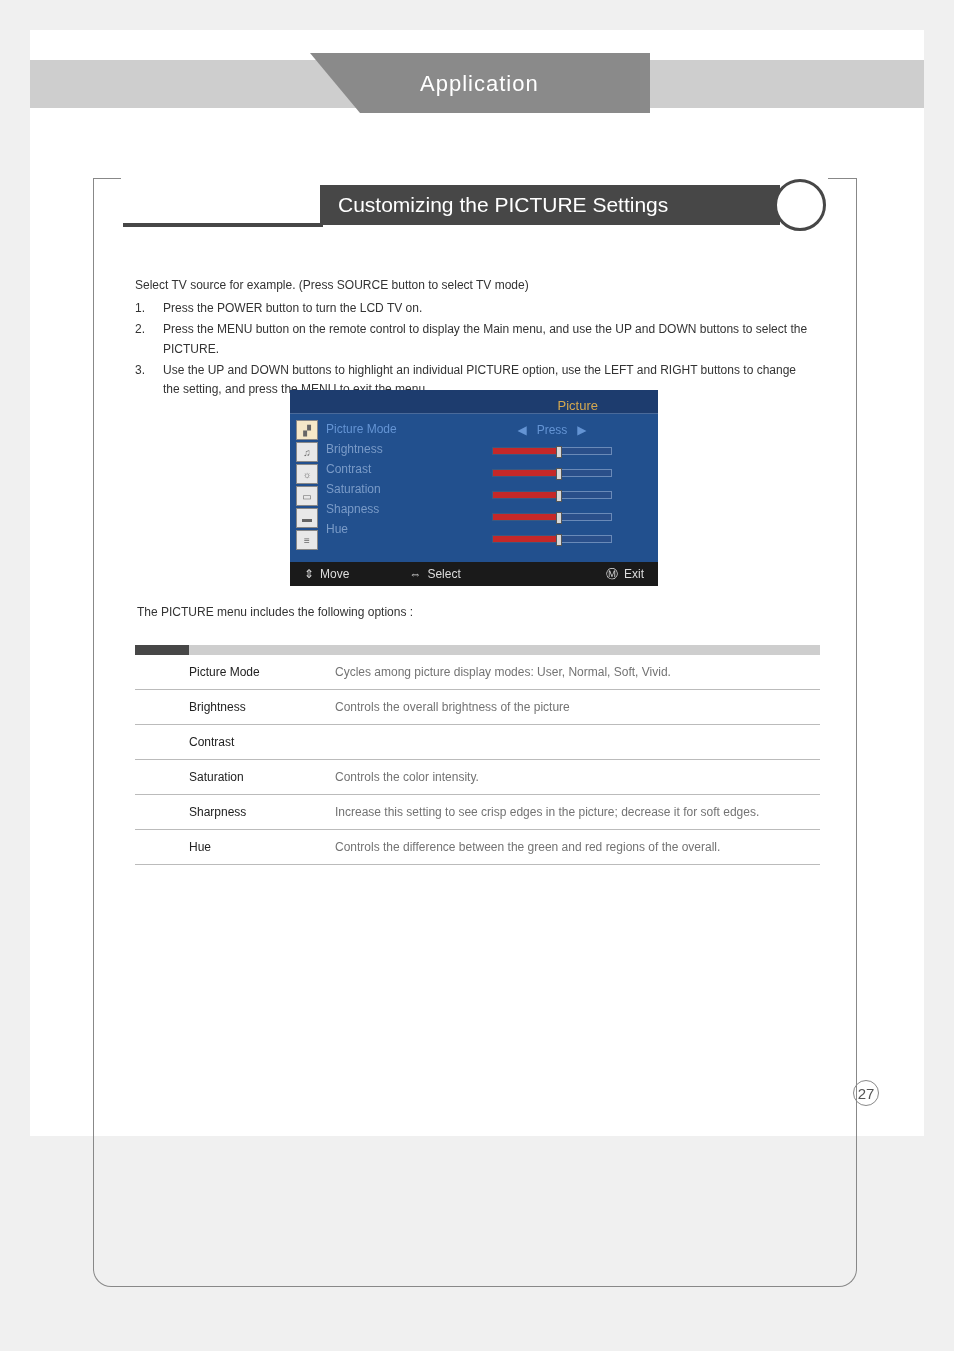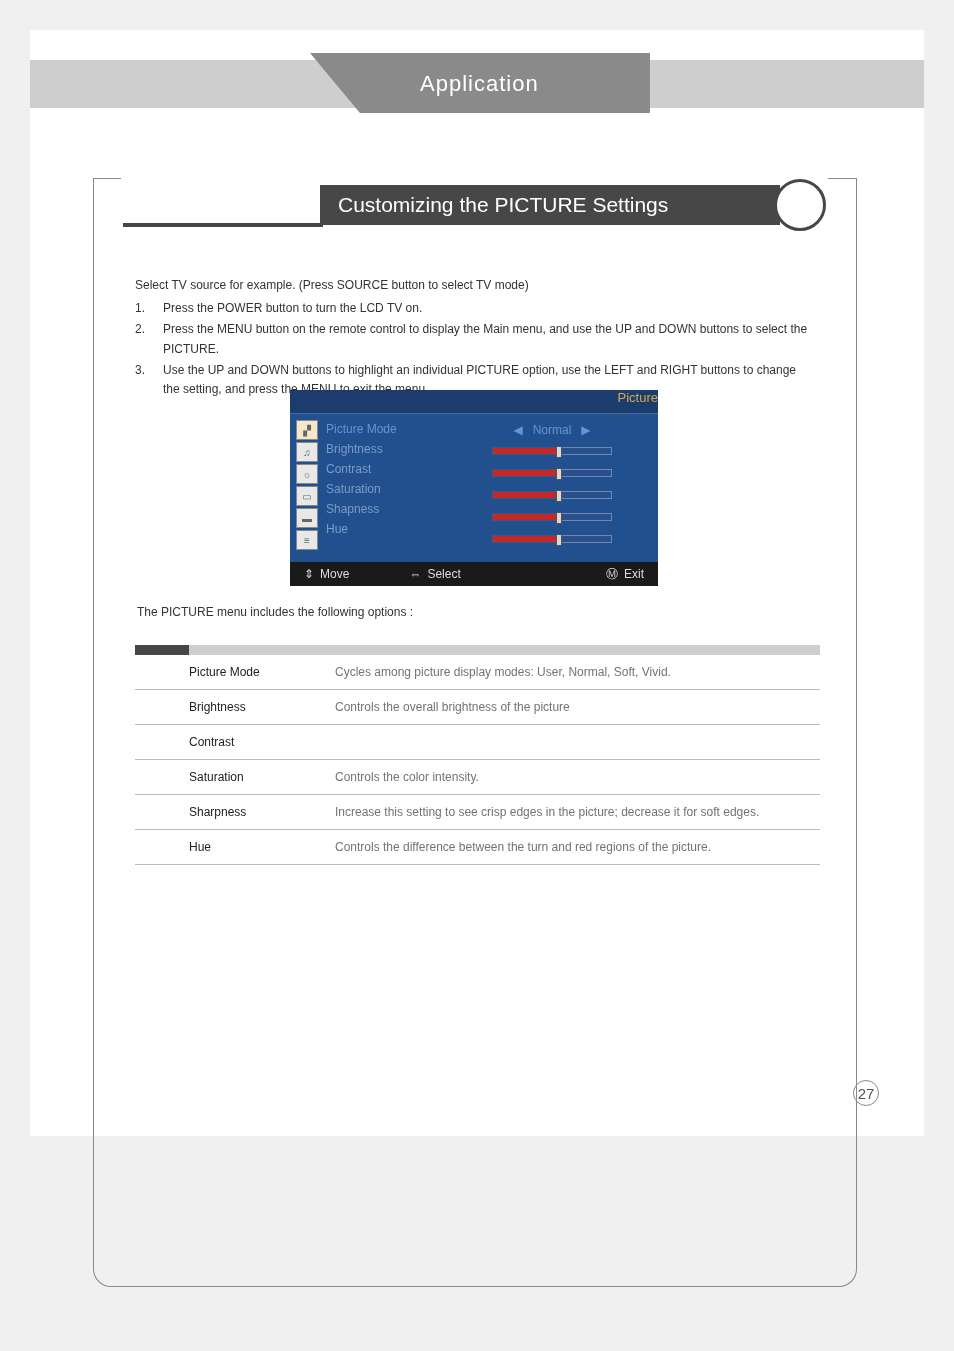--- a/index.html
+++ b/index.html
@@ -103,22 +103,23 @@
     left: 260px;
     width: 368px;
   }
   .osd-header {
     height: 24px;
     background: #1d3c6e;
     border-bottom: 1px solid #4a6a9a;
     color: #d4a850;
     font-size: 13px;
     display: flex;
-    align-items: flex-start;
+    align-items: flex-end;
     justify-content: flex-end;
+    padding-right: 60px;
   }
   .osd-body {
     background: #22508e;
     height: 148px;
     position: relative;
     display: flex;
   }
   .icon-col {
     width: 36px;
     padding-top: 6px;
@@ -306,21 +307,21 @@
         <div class="lbl sel">Picture Mode</div>
         <div class="lbl">Brightness</div>
         <div class="lbl">Contrast</div>
         <div class="lbl">Saturation</div>
         <div class="lbl">Shapness</div>
         <div class="lbl">Hue</div>
       </div>
       <div class="values-col">
         <div class="val-row">
           <span>◀</span>
-          <span>Normal</span>
+          <span>Press</span>
           <span>▶</span>
         </div>
         <div class="val-row">
             <div class="slider">
               <div class="red"></div>
               <div class="blue"></div>
               <div class="knob"></div>
             </div>
           </div>
         <div class="val-row">
@@ -390,18 +391,18 @@
     <div class="opt-row">
       <div class="name">Saturation</div>
       <div class="desc">Controls the color intensity.</div>
     </div>
     <div class="opt-row">
       <div class="name">Sharpness</div>
       <div class="desc">Increase this setting to see crisp edges in the picture; decrease it for soft edges.</div>
     </div>
     <div class="opt-row">
       <div class="name">Hue</div>
-      <div class="desc">Controls the difference between the turn and red regions of the picture.</div>
+      <div class="desc">Controls the difference between the green and red regions of the overall.</div>
     </div>
   </div>
 
   <div class="page-num">27</div>
 </div>
 
 </body></html>

